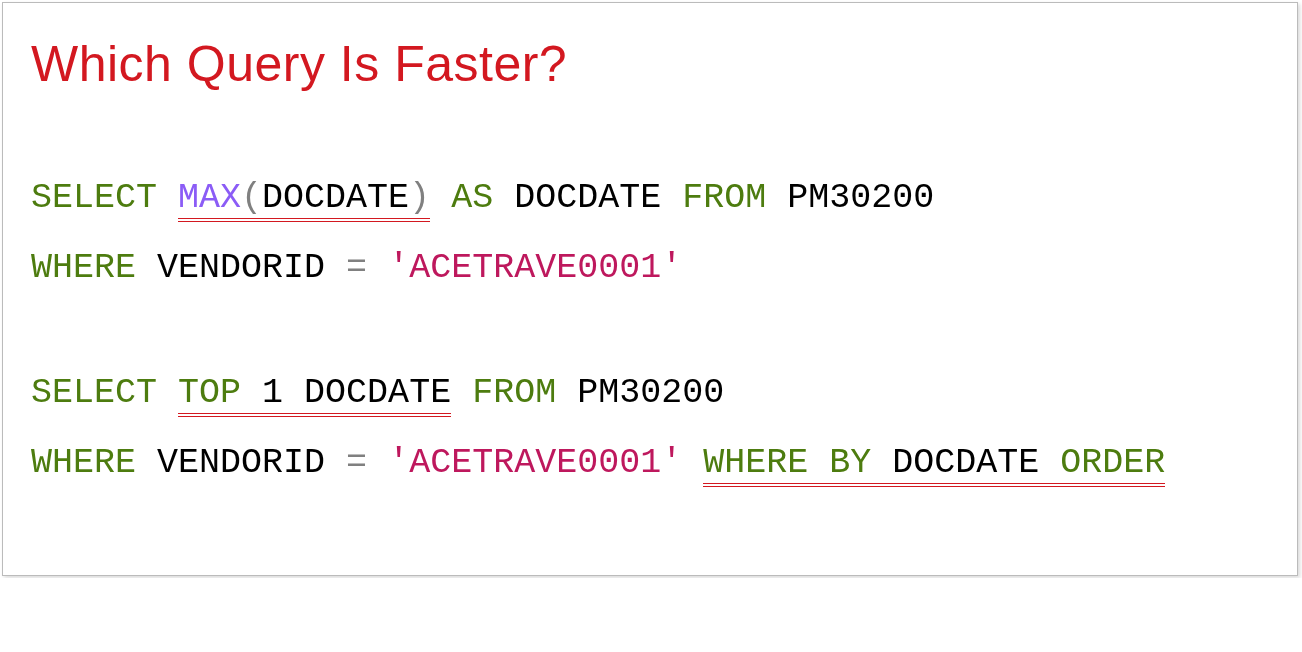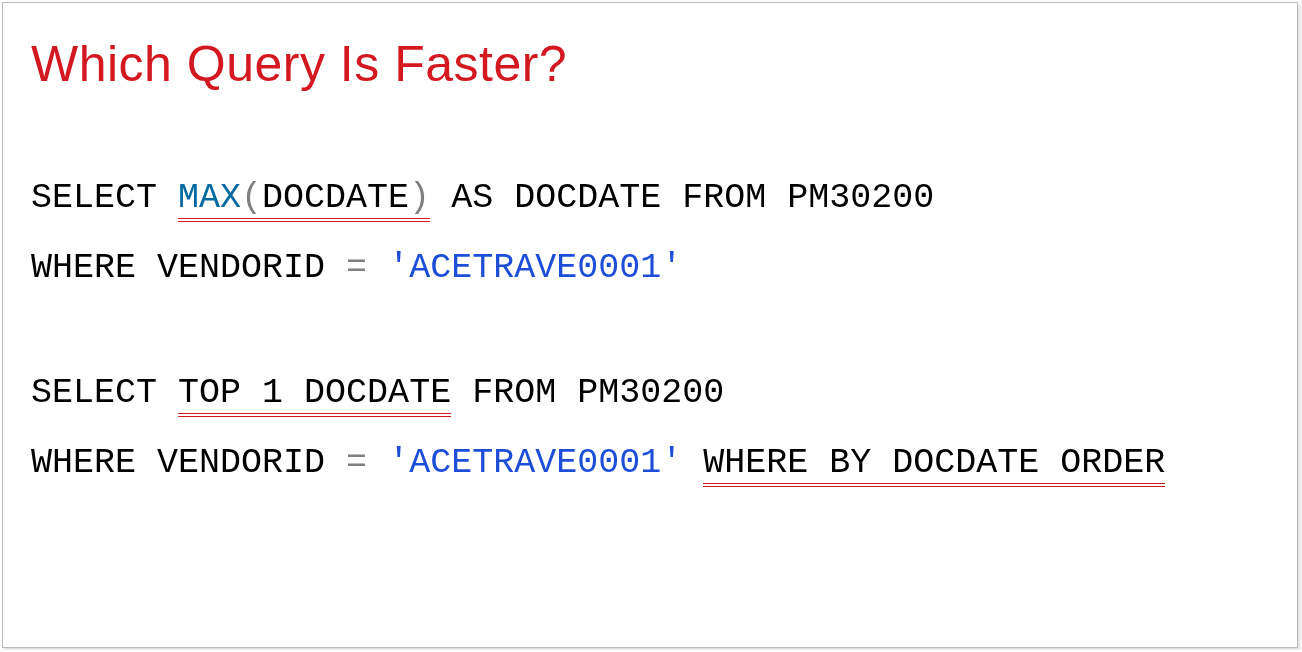--- a/index.html
+++ b/index.html
@@ -6,21 +6,21 @@
     margin: 0;
     padding: 0;
     background: #ffffff;
     font-family: "Segoe UI Light", "Segoe UI", Arial, sans-serif;
     display: flex;
     justify-content: flex-start;
     align-items: flex-start;
   }
   .slide {
     width: 1296px;
-    height: 646px;
+    height: 574px;
     border: 1px solid #bbb;
     box-shadow: 2px 2px 4px rgba(0,0,0,0.15);
     box-sizing: border-box;
     padding: 32px 28px 20px 28px;
     background: #fff;
     position: relative;
     margin: 2px;
   }
   h1.title {
     color: #d31820;
@@ -29,24 +29,24 @@
     margin: 0 0 70px 0;
     letter-spacing: 0.5px;
   }
   .code {
     font-family: Consolas, "Courier New", monospace;
     font-size: 35px;
     line-height: 2.0;
     white-space: pre;
     color: #000;
   }
-  .kw   { color: #000000; }
-  .func { color: #0369a1; }
+  .kw   { color: #4d7c0f; }
+  .func { color: #8b5cf6; }
   .paren{ color: #808080; }
-  .str  { color: #1d4ed8; }
+  .str  { color: #be185d; }
   .op   { color: #808080; }
   .dbl-under {
     border-bottom: 4px double #d31820;
     padding-bottom: 0px;
   }
   .block2 { margin-top: 55px; }
 </style>
 </head>
 <body>
 

